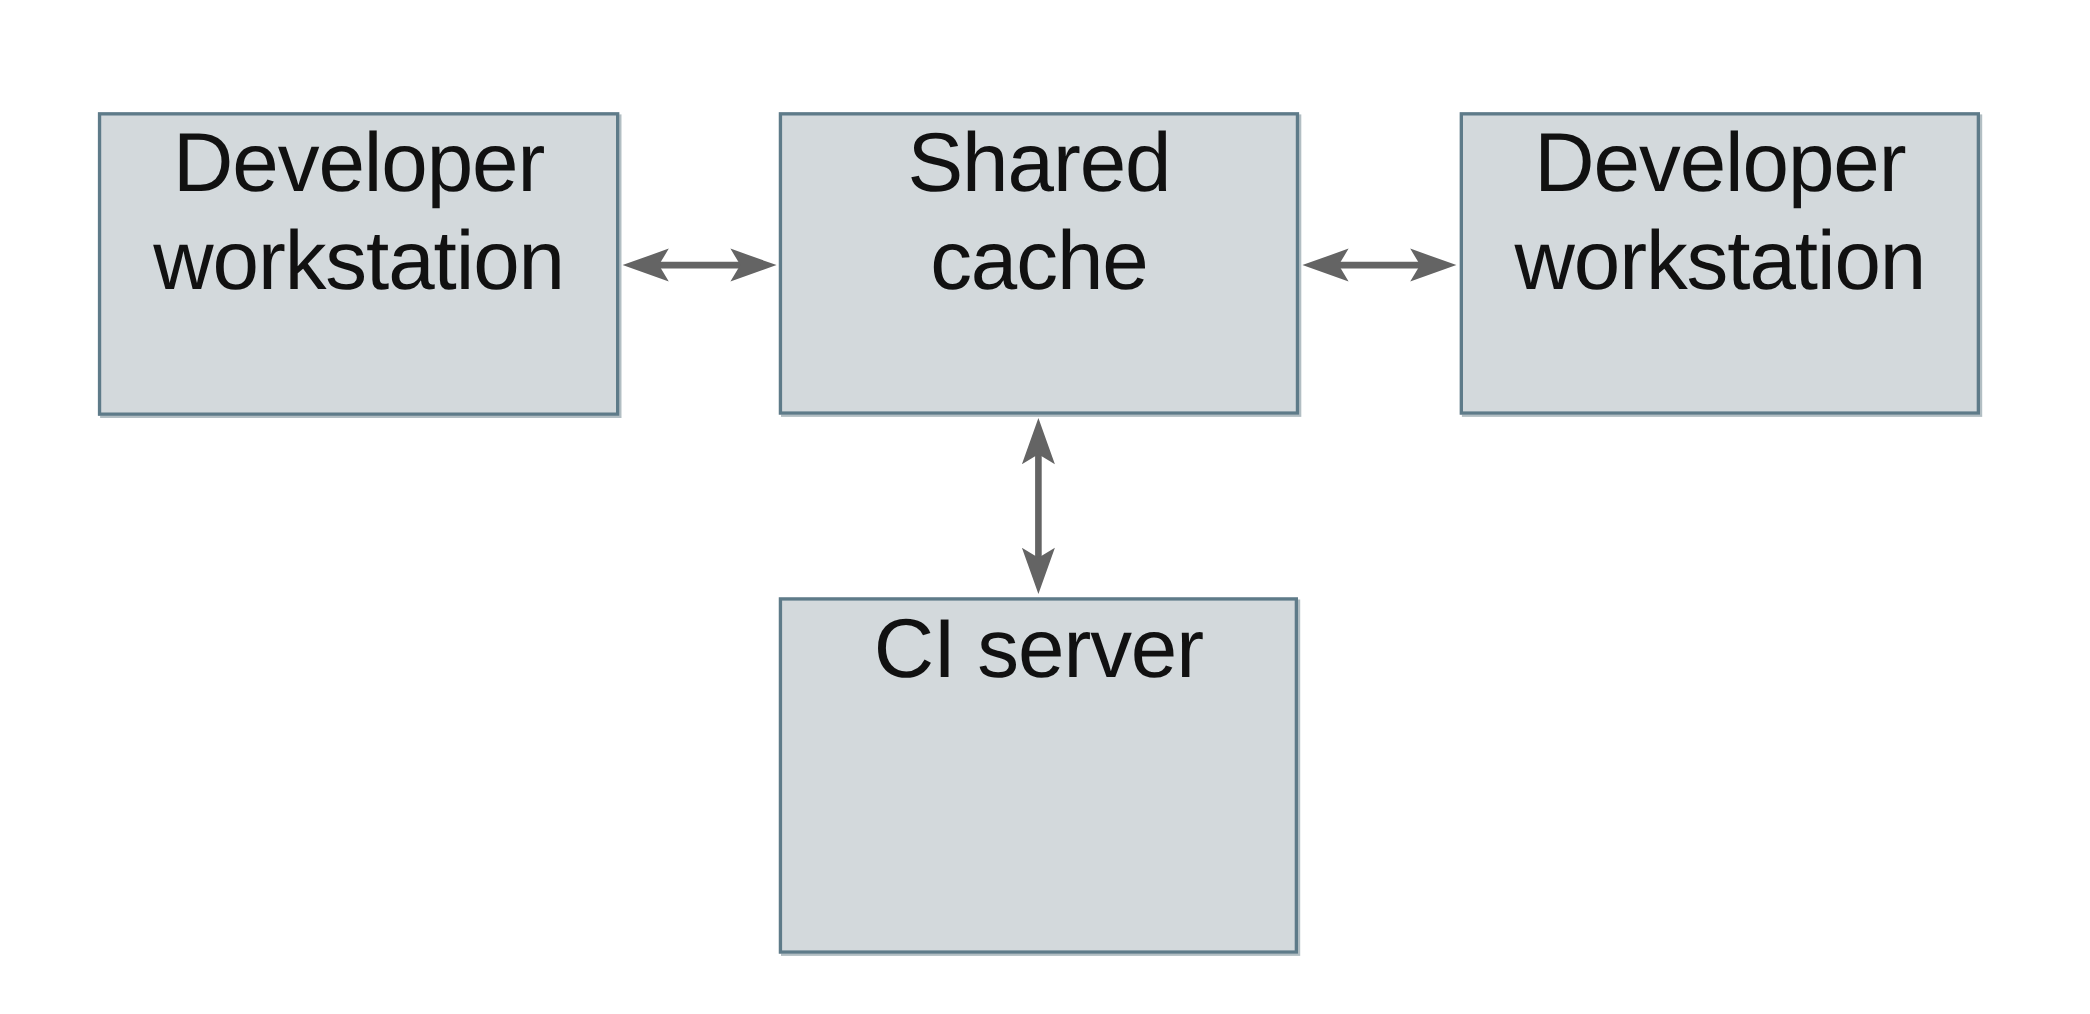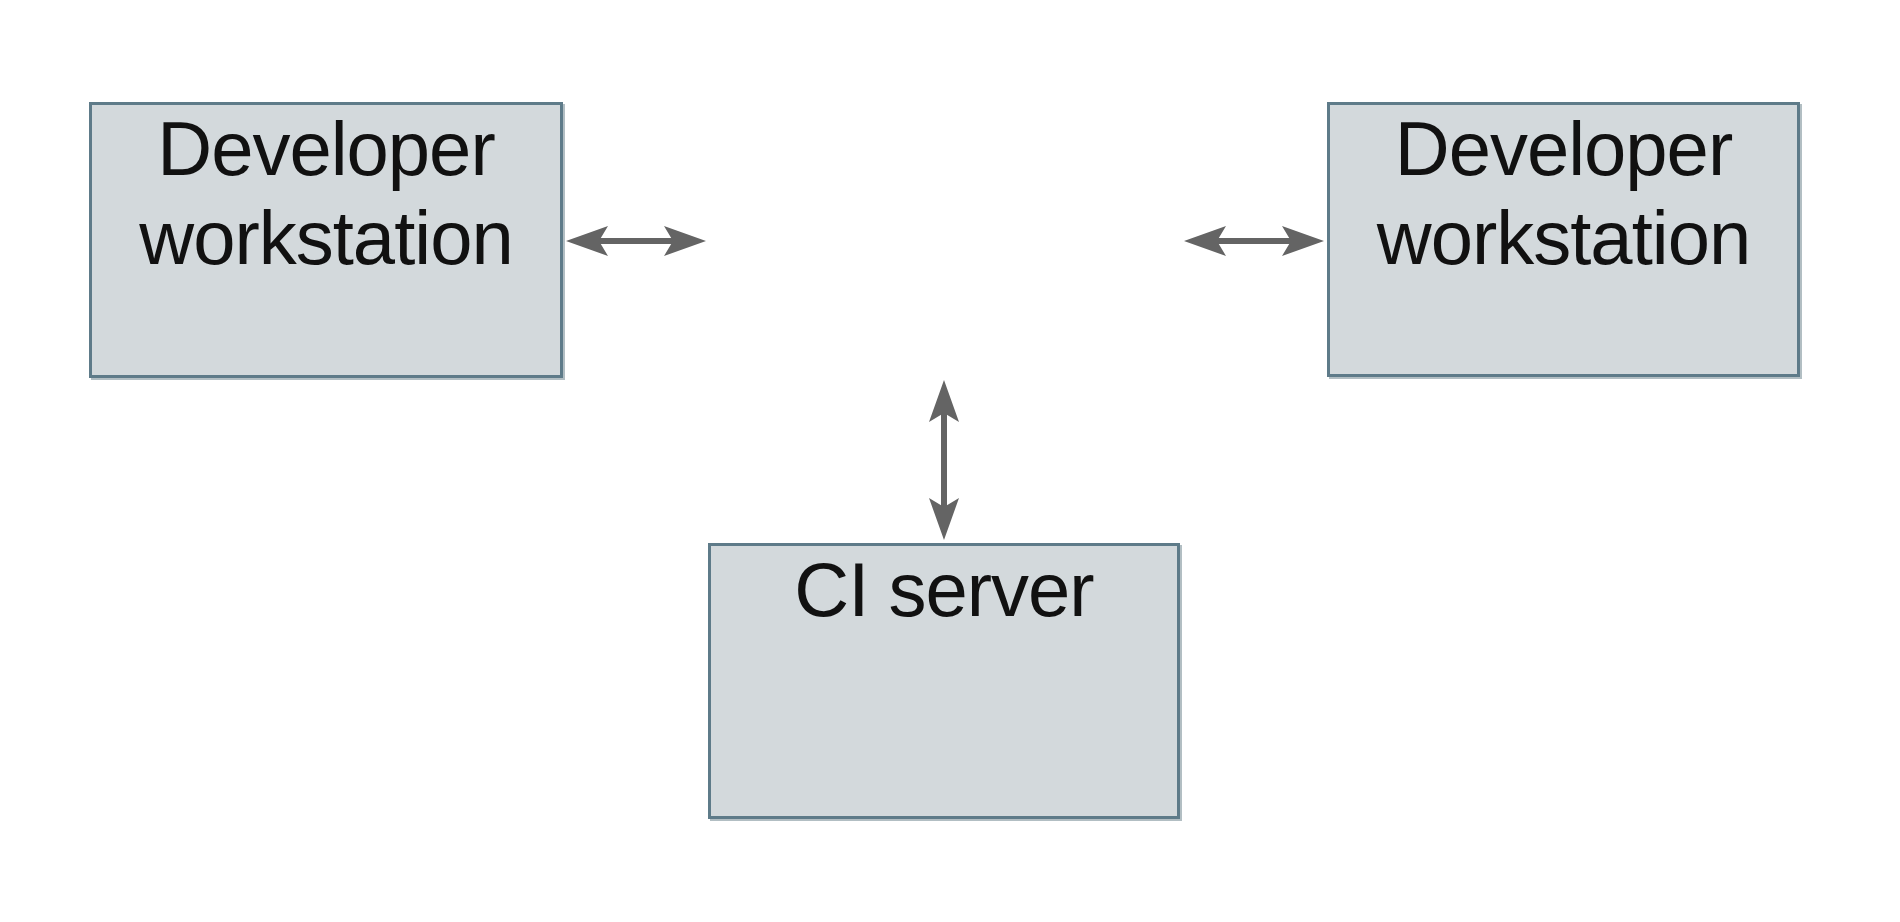--- a/index.html
+++ b/index.html
@@ -30,21 +30,21 @@
     font-size: 76px;
     line-height: 1.17;
     text-align: center;
     white-space: pre-line;
     letter-spacing: -1px;
     user-select: none;
   }
   .node-dev-left   { left: 89px;   top: 102px; width: 474px; height: 276px; }
   .node-cache      { left: 708px;  top: 102px; width: 473px; height: 275px; }
   .node-dev-right  { left: 1327px; top: 102px; width: 473px; height: 275px; }
-  .node-ci         { left: 708px;  top: 543px; width: 472px; height: 276px; }
+  .node-ci         { left: 708px;  top: 543px; width: 472px; height: 324px; }
   .edge-layer {
     position: absolute;
     left: 0; top: 0;
     width: 1900px;
     height: 922px;
     pointer-events: none;
   }
 </style>
 </head>
 <body>
@@ -70,20 +70,24 @@
       <path d="M 944,380 L 929,422 L 944,413 L 959,422 Z" fill="#646464"></path>
       <path d="M 944,540 L 929,498 L 944,507 L 959,498 Z" fill="#646464"></path>
     </g>
   </svg>
 
   <div class="node node-dev-left">
     <div class="node-label">Developer
 workstation</div>
   </div>
 
+  <div class="node node-cache">
+    <div class="node-label">Shared
+cache</div>
+  </div>
 
   <div class="node node-dev-right">
     <div class="node-label">Developer
 workstation</div>
   </div>
 
   <div class="node node-ci">
     <div class="node-label">CI server</div>
   </div>
 

